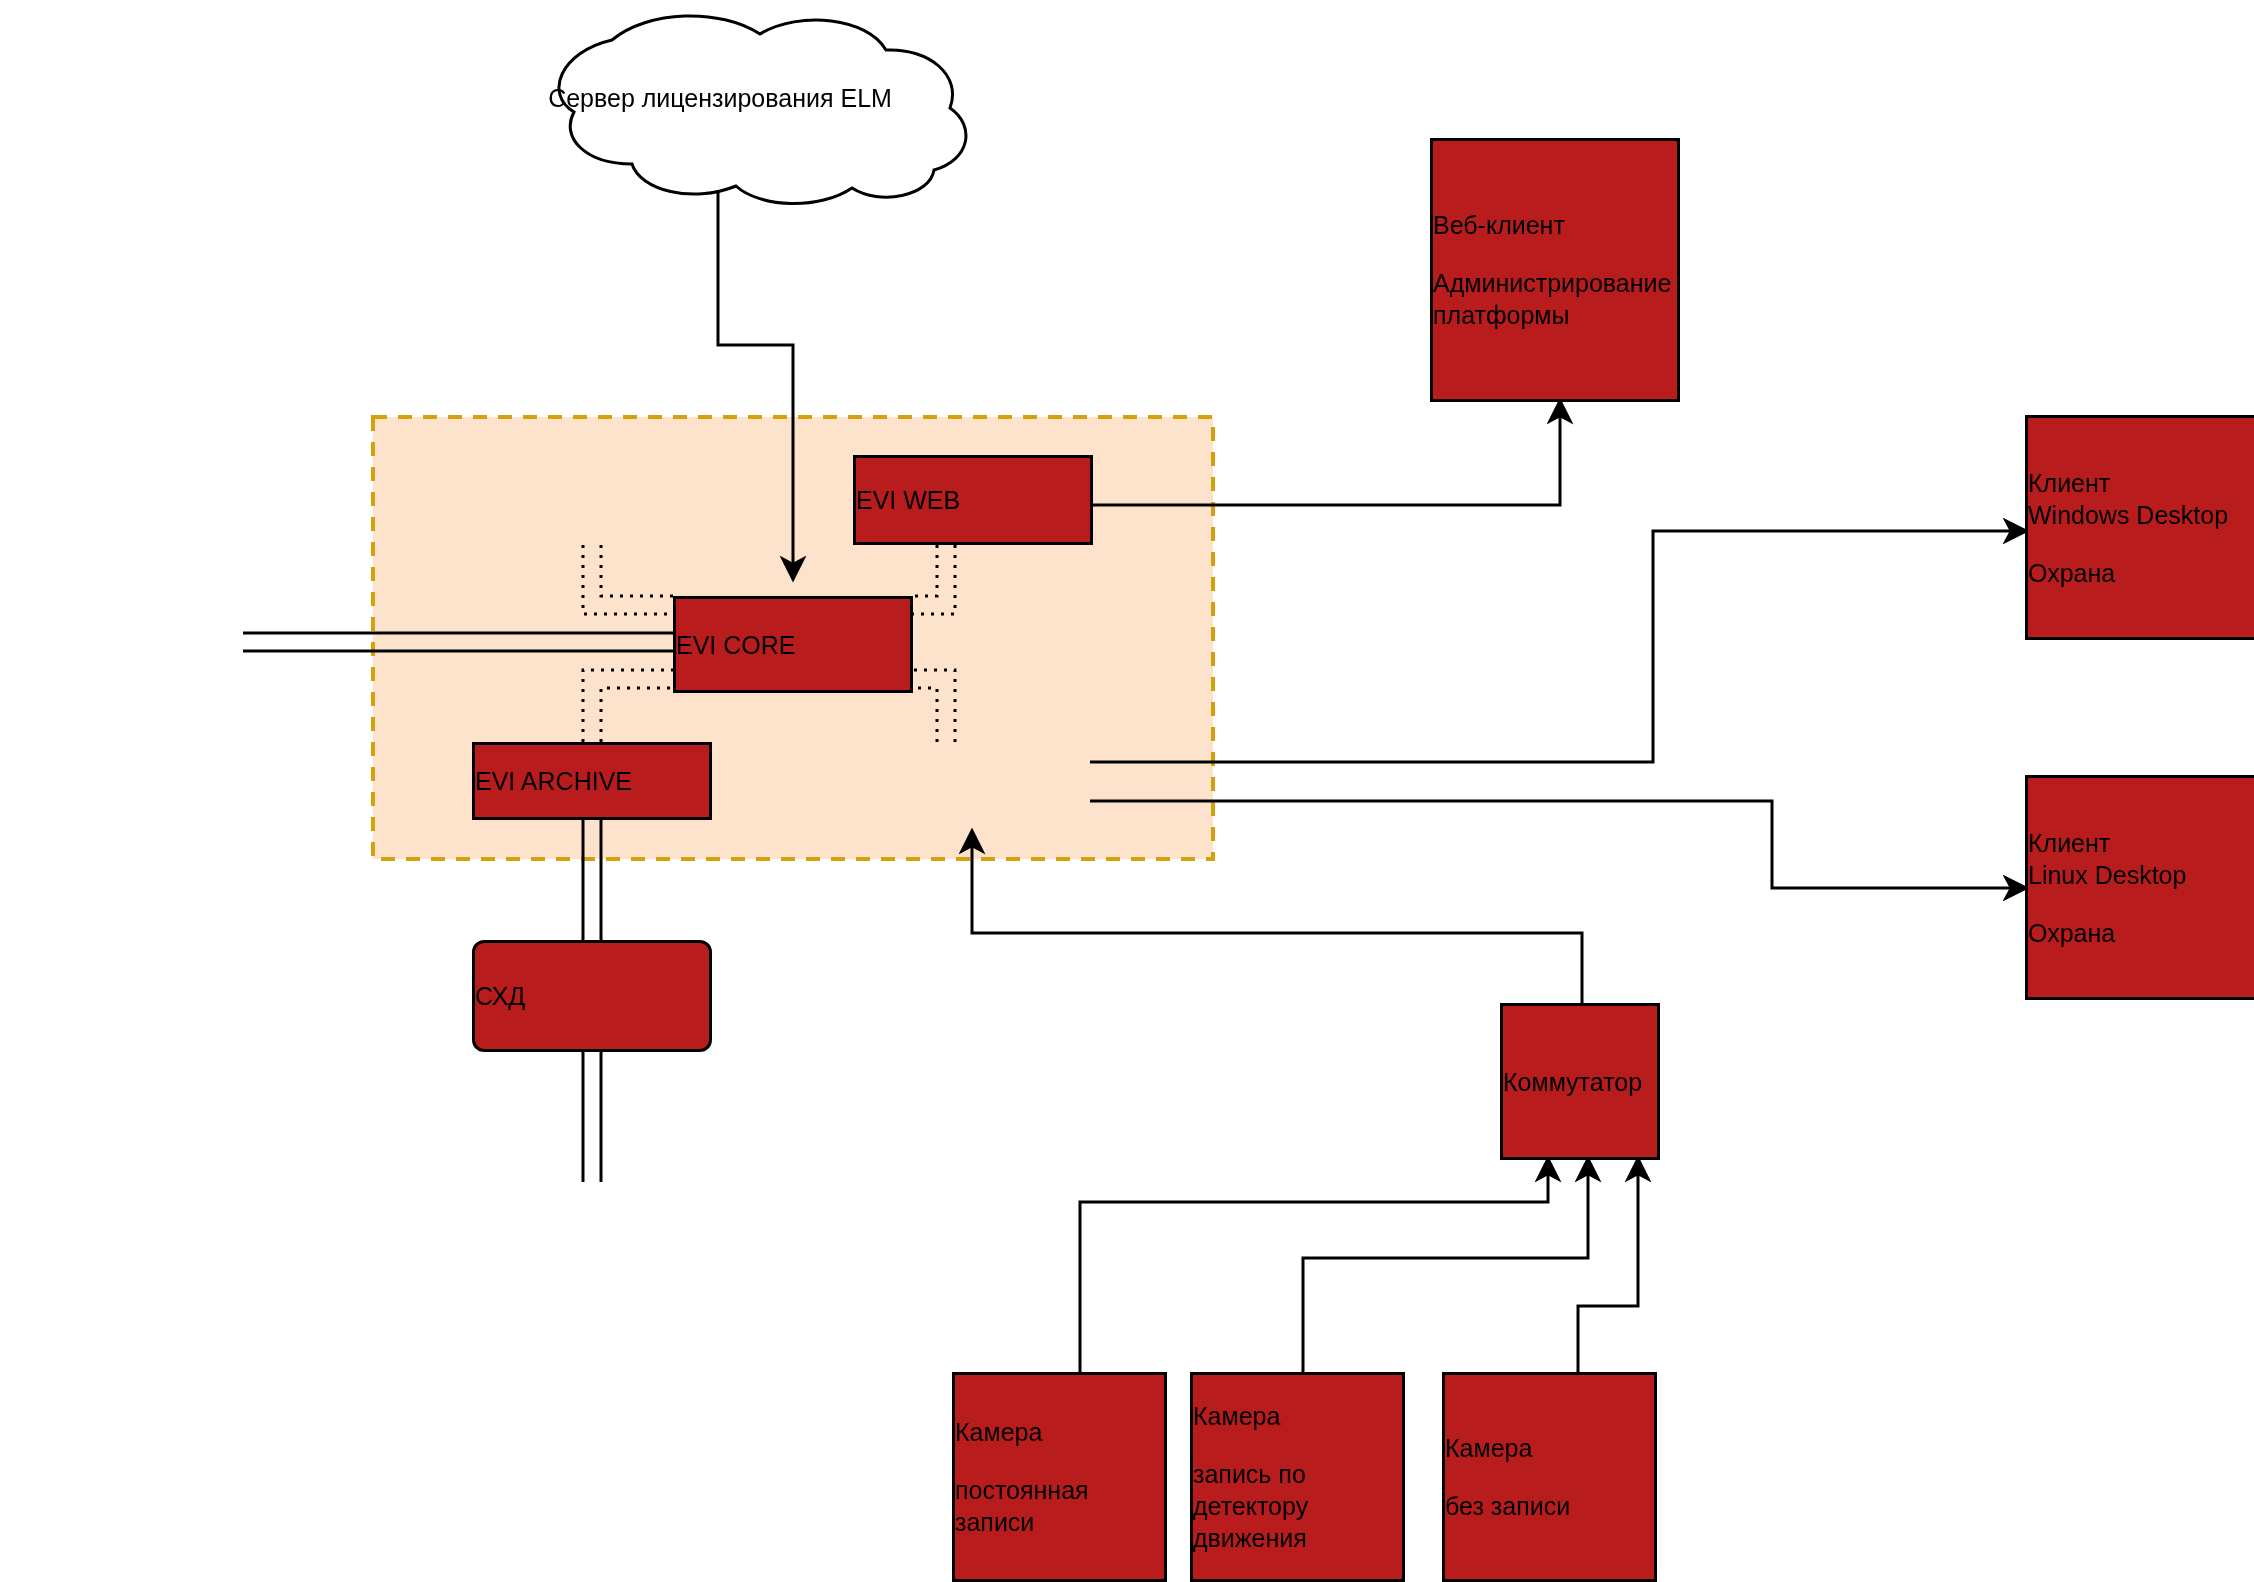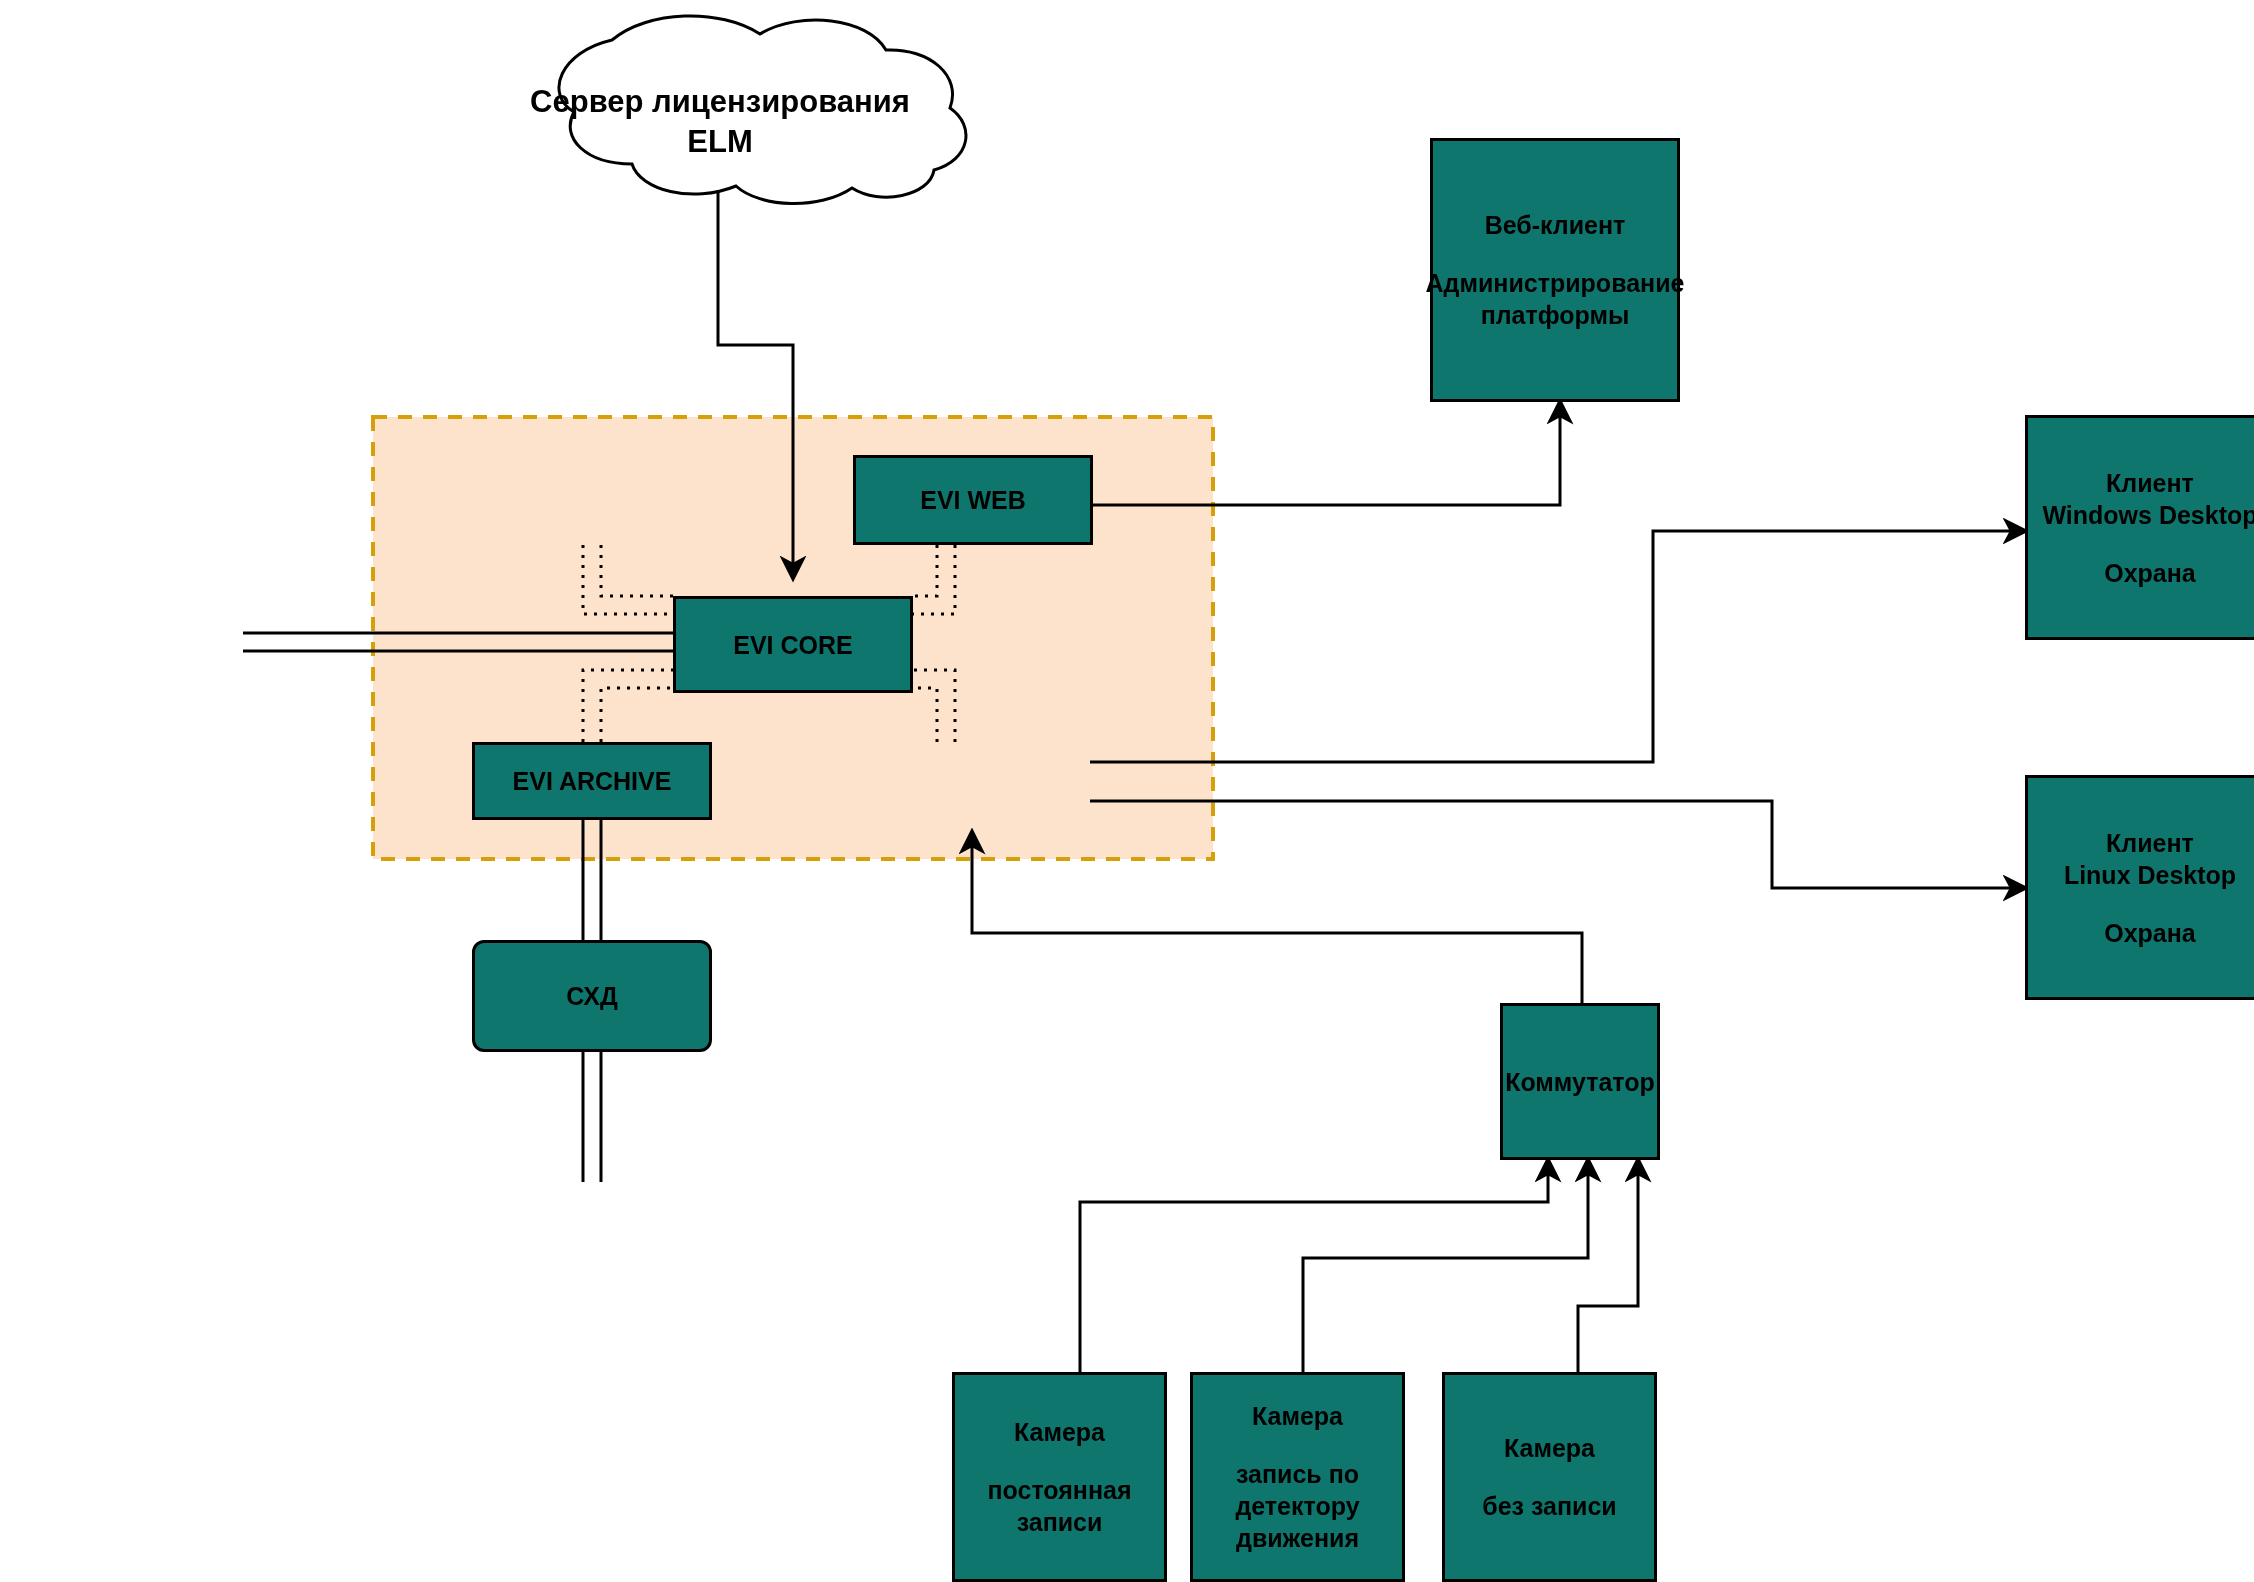--- a/index.html
+++ b/index.html
@@ -1,25 +1,25 @@
 <!DOCTYPE html>
 <html><head>
 <meta charset="utf-8">
 <style>
   html,body{margin:0;padding:0;background:#ffffff;}
   body{font-family:"Liberation Sans","DejaVu Sans",sans-serif;}
   #canvas{position:relative;width:2254px;height:1582px;overflow:hidden;background:#fff;}
   svg.layer{position:absolute;left:0;top:0;width:2254px;height:1582px;}
-  .node{position:absolute;box-sizing:border-box;border:3px solid #000;background:#0f766e;
-        display:flex;flex-direction:column;align-items:center;justify-content:center;
-        text-align:center;color:#000;font-size:25px;line-height:1.28;font-weight:bold;}
+  .node{position:absolute;box-sizing:border-box;border:3px solid #000;background:#b91c1c;
+        display:flex;flex-direction:column;align-items:flex-start;justify-content:center;
+        text-align:center;color:#000;font-size:25px;line-height:1.28;}
   .node .ln{display:block;}
   .gap{height:26px;}
   .rounded{border-radius:12px;}
-  .cloud-label{position:absolute;text-align:center;font-size:31px;line-height:1.3;color:#000;font-weight:bold;}
+  .cloud-label{position:absolute;text-align:center;font-size:25px;line-height:1.3;color:#000;}
 </style>
 </head>
 <body>
 
 <div id="canvas">
 
   <svg class="layer">
     <defs>
       <marker id="arrow" viewBox="0 0 12 12" refX="10" refY="6" markerWidth="9" markerHeight="9" orient="auto-start-reverse">
         <path d="M 0 0 L 12 6 L 0 12 L 3.2 6 z" fill="#000"></path>

